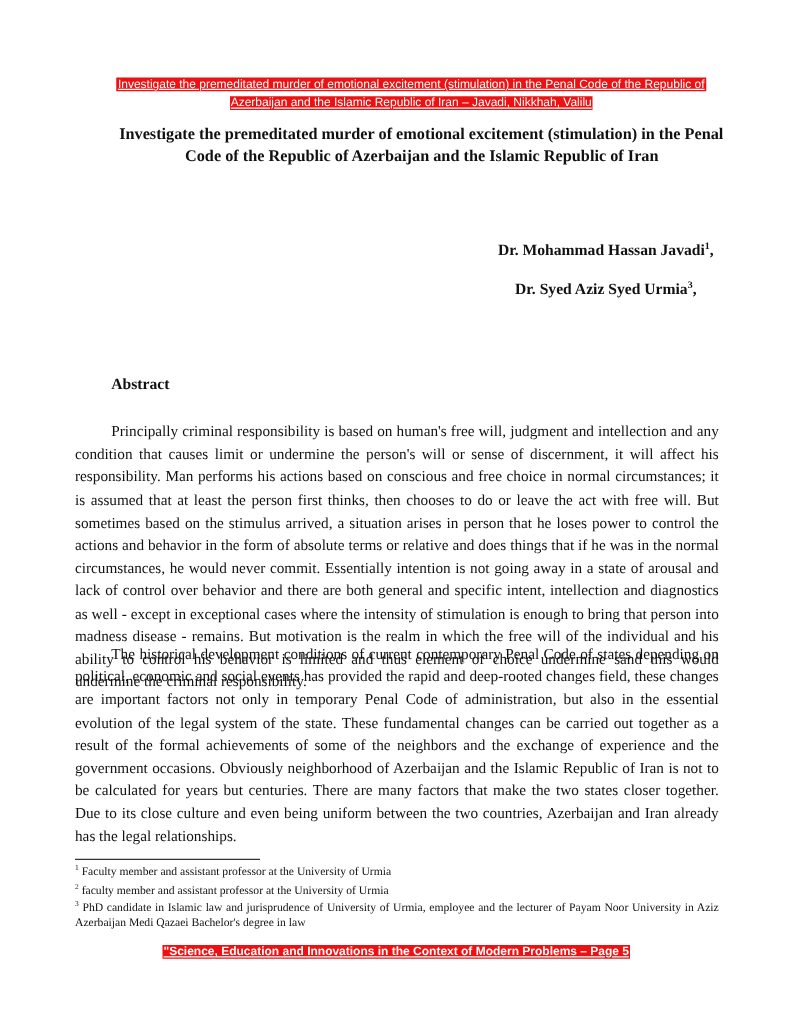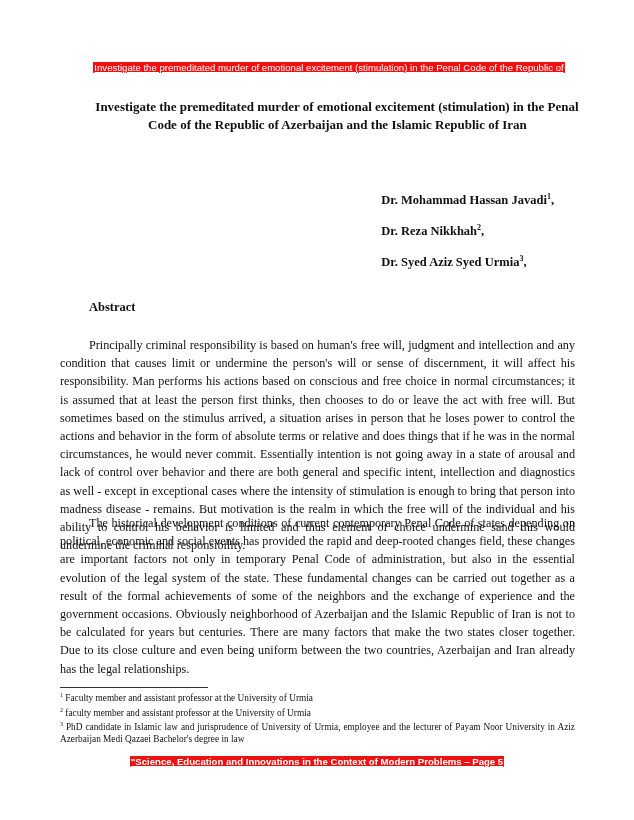--- a/index.html
+++ b/index.html
@@ -38,23 +38,23 @@
       top: 98px;
       font-weight: bold;
       font-size: 13px;
       line-height: 18px;
       text-align: center;
     }
     .title .line1 { display:block; padding-left: 14px; }
     .title .line2 { display:block; text-align:left; padding-left: 78px; }
     .authors {
       position: absolute;
-      right: 80px;
+      right: 63px;
       top: 183px;
-      text-align: left;
+      text-align: center;
       font-weight: bold;
       font-size: 12.5px;
       line-height: 27px;
     }
     .authors sup { font-size: 8px; }
     .abstract-heading {
       position: absolute;
       left: 89px;
       top: 300px;
       font-weight: bold;
@@ -101,30 +101,30 @@
       font-weight: bold;
       font-size: 9.6px;
       line-height: 14px;
     }
   </style>
 </head>
 <body>
 
 <div class="running-header">
   <span class="red-hl">Investigate the premeditated murder of emotional excitement (stimulation) in the Penal Code of the Republic of</span><br>
+  <span class="red-hl">Azerbaijan and the Islamic Republic of Iran – Javadi, Nikkhah, Valilu</span>
 </div>
 
 <div class="title">
   <span class="line1">Investigate the premeditated murder of emotional excitement (stimulation) in the Penal</span>
   <span class="line2">Code of the Republic of Azerbaijan and the Islamic Republic of Iran</span>
 </div>
 
 <div class="authors">
   <div><span>Dr. Mohammad Hassan Javadi</span><sup>1</sup><span>,</span></div>
-  <div><span>Dr. Reza Nikkhah</span><sup>2</sup><span>,</span></div>
   <div><span>Dr. Syed Aziz Syed Urmia</span><sup>3</sup><span>,</span></div>
 </div>
 
 <div class="abstract-heading">Abstract</div>
 
 <p class="body-text p1">Principally criminal responsibility is based on human's free will, judgment and intellection and any condition that causes limit or undermine the person's will or sense of discernment, it will affect his responsibility. Man performs his actions based on conscious and free choice in normal circumstances; it is assumed that at least the person first thinks, then chooses to do or leave the act with free will. But sometimes based on the stimulus arrived, a situation arises in person that he loses power to control the actions and behavior in the form of absolute terms or relative and does things that if he was in the normal circumstances, he would never commit. Essentially intention is not going away in a state of arousal and lack of control over behavior and there are both general and specific intent, intellection and diagnostics as well - except in exceptional cases where the intensity of stimulation is enough to bring that person into madness disease - remains. But motivation is the realm in which the free will of the individual and his ability to control his behavior is limited and thus element of choice undermine sand this would undermine the criminal responsibility.</p>
 <p class="body-text p2">The historical development conditions of current contemporary Penal Code of states depending on political, economic and social events has provided the rapid and deep-rooted changes field, these changes are important factors not only in temporary Penal Code of administration, but also in the essential evolution of the legal system of the state. These fundamental changes can be carried out together as a result of the formal achievements of some of the neighbors and the exchange of experience and the government occasions. Obviously neighborhood of Azerbaijan and the Islamic Republic of Iran is not to be calculated for years but centuries. There are many factors that make the two states closer together. Due to its close culture and even being uniform between the two countries, Azerbaijan and Iran already has the legal relationships.</p>
 
 <div class="footnote-rule"></div>
 

